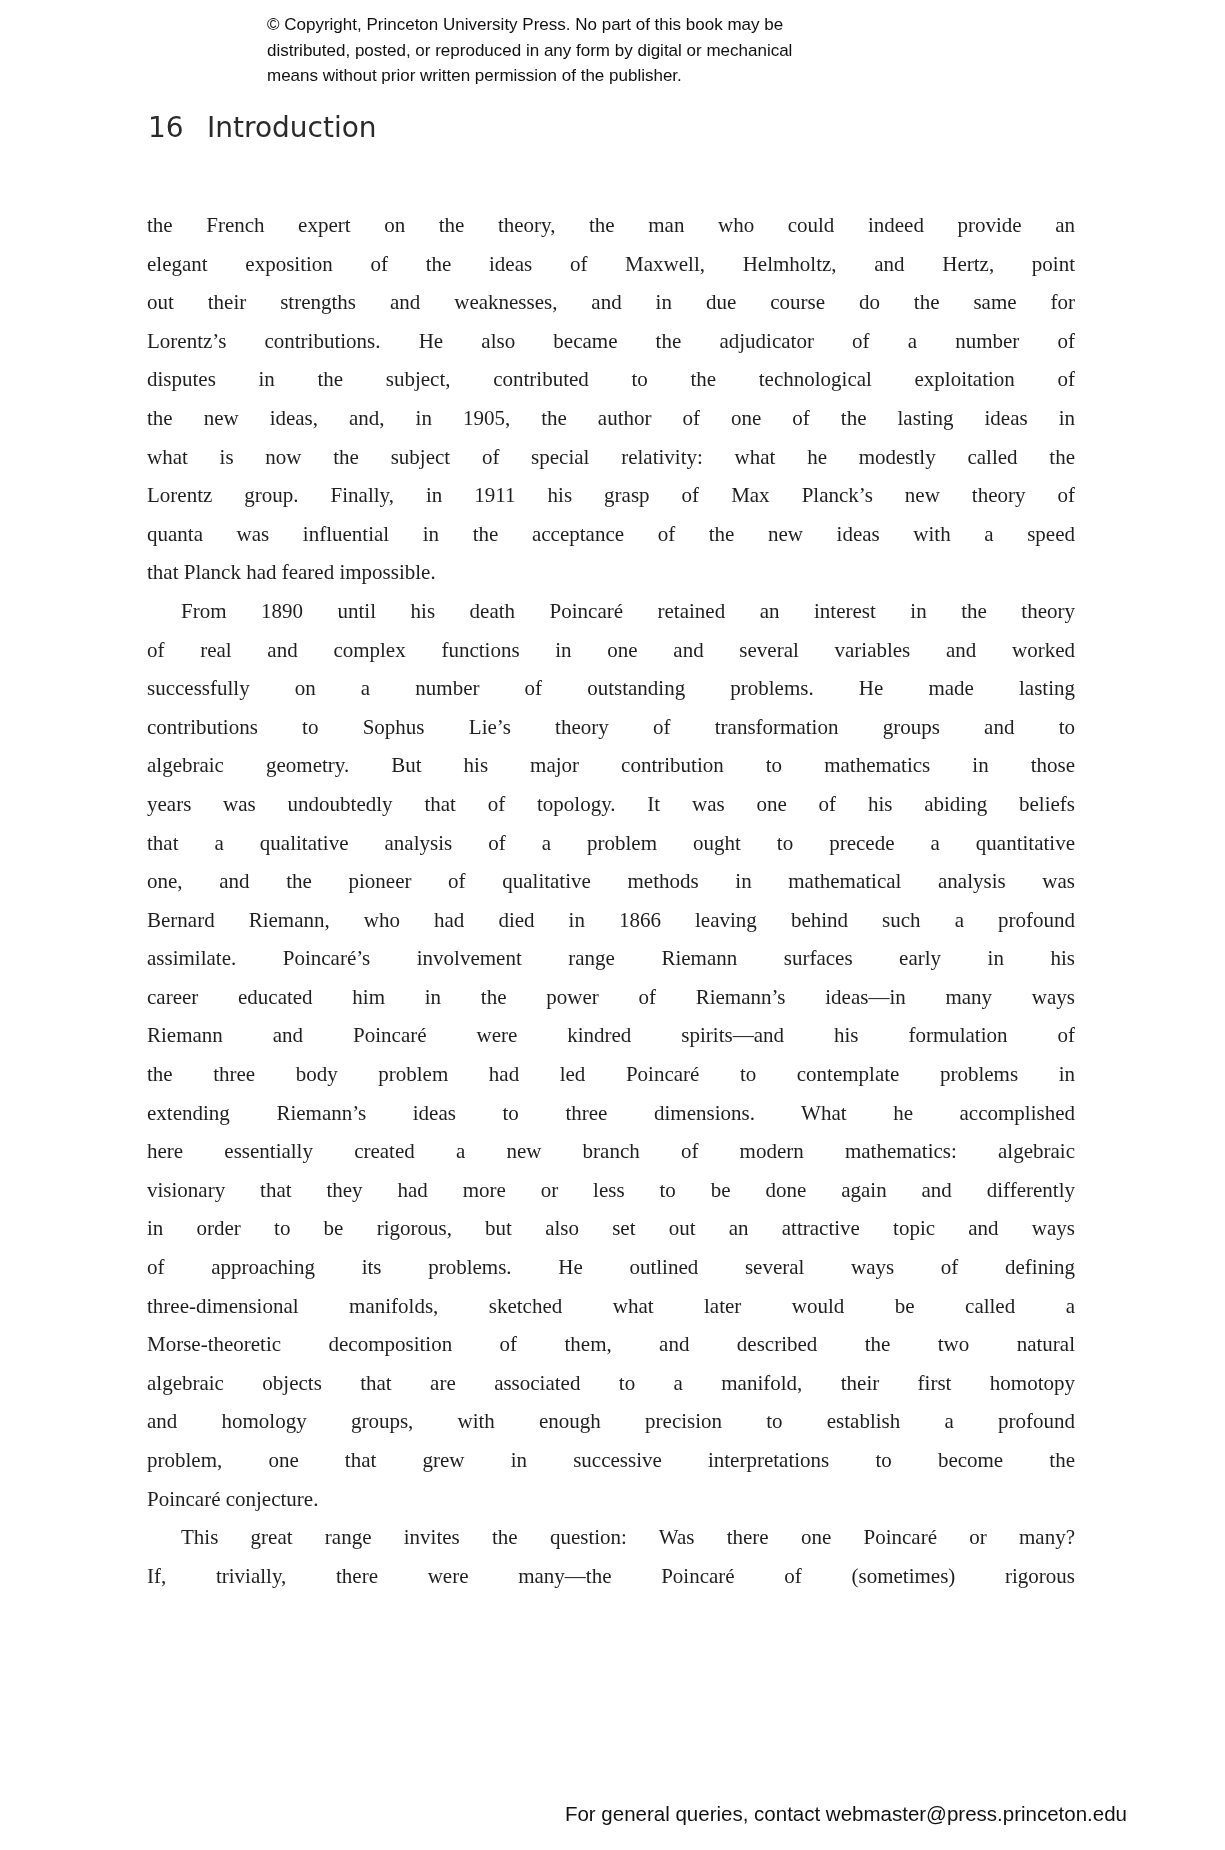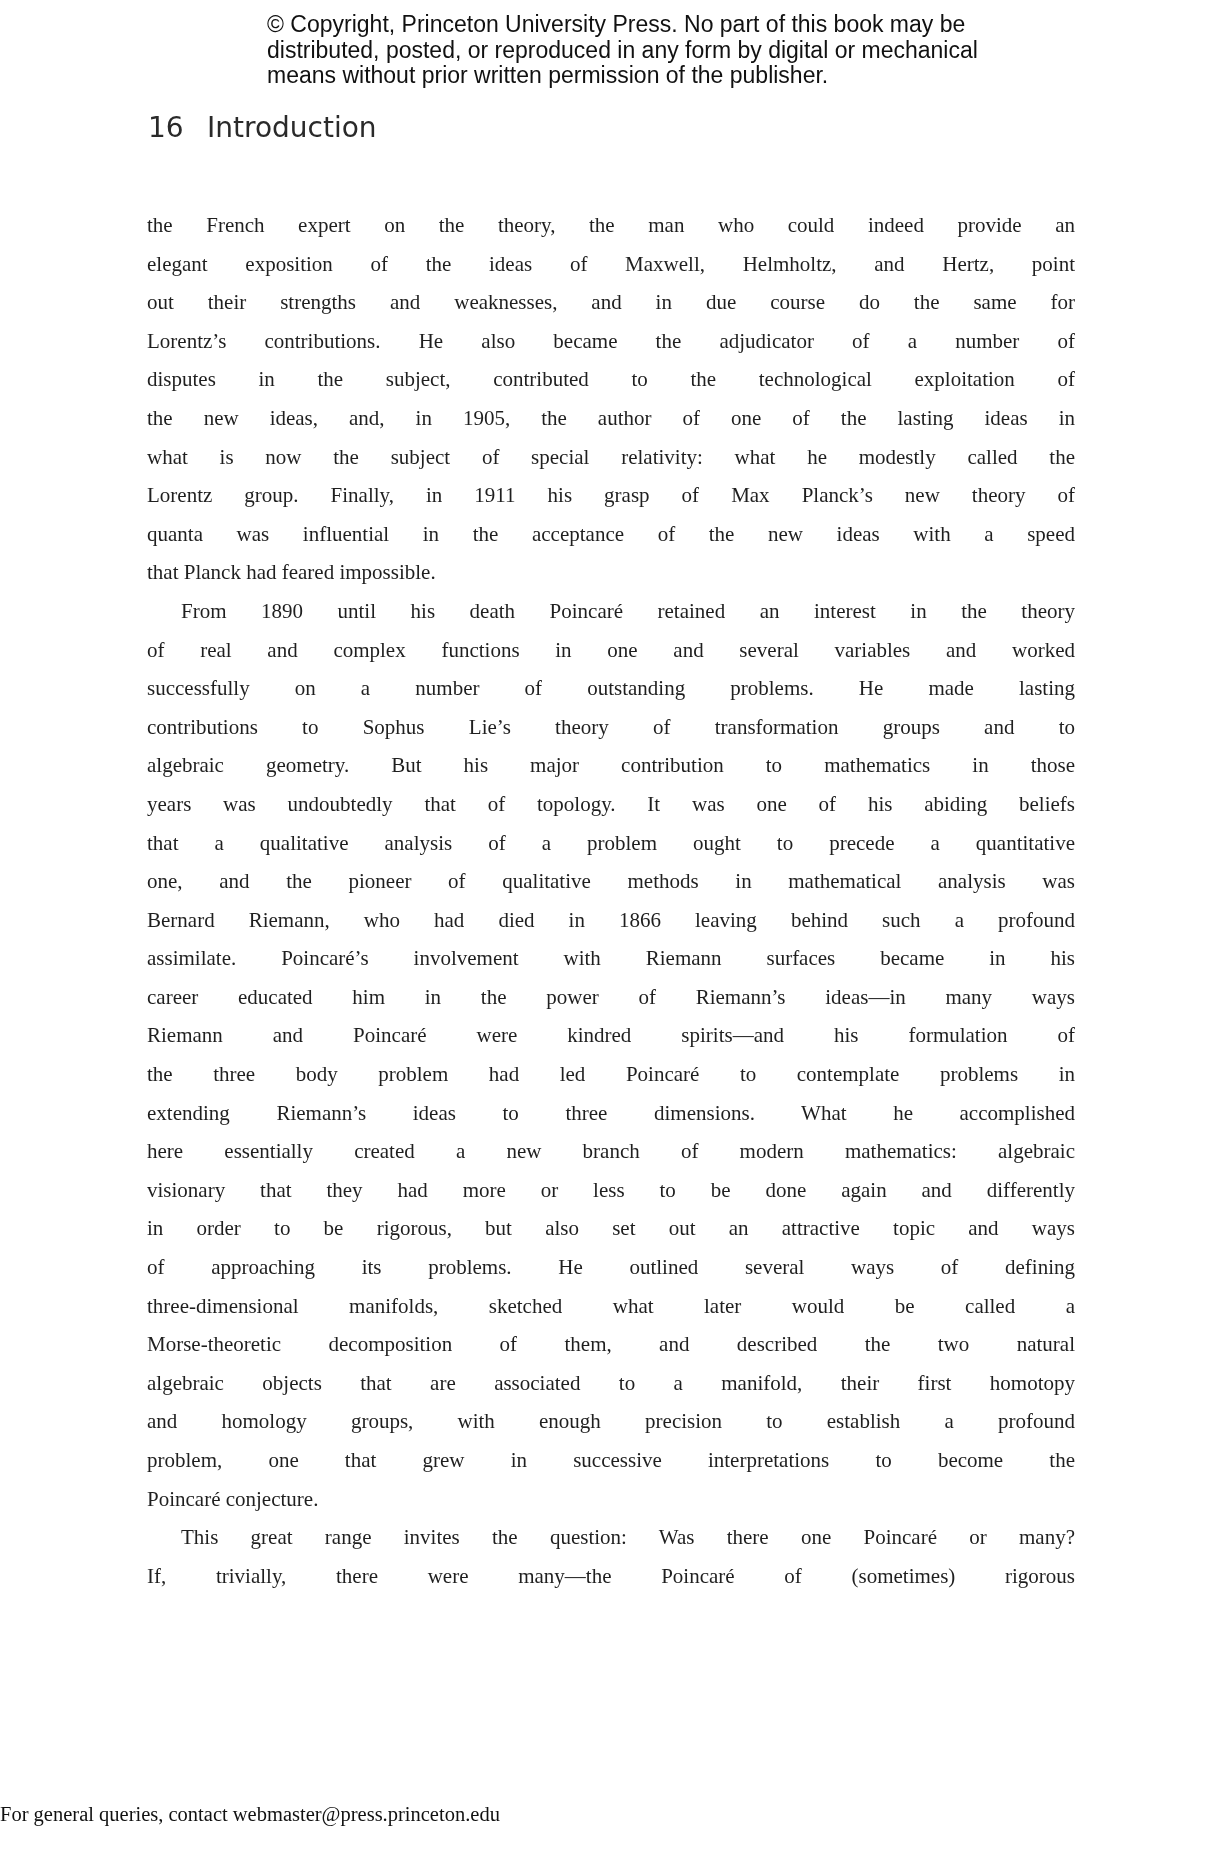--- a/index.html
+++ b/index.html
@@ -13,21 +13,21 @@
       position: relative;
       overflow: hidden;
       color: #1e1e1e;
     }
     .copyright {
       position: absolute;
       left: 267px;
       top: 12px;
       width: 720px;
       font-family: "Liberation Sans", sans-serif;
-      font-size: 23px;
+      font-size: 17px;
       line-height: 25.5px;
       color: #111111;
     }
     .copyright .cline {
       display: block;
       white-space: nowrap;
     }
     .running-head {
       position: absolute;
       left: 148px;
@@ -65,22 +65,22 @@
       text-align-last: left;
     }
     .line.indent {
       padding-left: 34px;
     }
     .footer {
       position: absolute;
       left: 0;
       top: 1800px;
       width: 1127px;
-      text-align: left;
-      font-family: Liberation Serif, serif;
+      text-align: right;
+      font-family: Liberation Sans, sans-serif;
       font-size: 20.5px;
       line-height: 28px;
       color: #111111;
     }
   </style>
 </head>
 <body>
 
 <div class="copyright">
   <span class="cline">© Copyright, Princeton University Press. No part of this book may be</span>
@@ -110,21 +110,21 @@
   <div>
     <span class="line indent">From 1890 until his death Poincaré retained an interest in the theory</span>
     <span class="line">of real and complex functions in one and several variables and worked</span>
     <span class="line">successfully on a number of outstanding problems. He made lasting</span>
     <span class="line">contributions to Sophus Lie’s theory of transformation groups and to</span>
     <span class="line">algebraic geometry. But his major contribution to mathematics in those</span>
     <span class="line">years was undoubtedly that of topology. It was one of his abiding beliefs</span>
     <span class="line">that a qualitative analysis of a problem ought to precede a quantitative</span>
     <span class="line">one, and the pioneer of qualitative methods in mathematical analysis was</span>
     <span class="line">Bernard Riemann, who had died in 1866 leaving behind such a profound</span>
-    <span class="line">assimilate. Poincaré’s involvement with Riemann surfaces became in his</span>
+    <span class="line">assimilate. Poincaré’s involvement range Riemann surfaces early in his</span>
     <span class="line">career educated him in the power of Riemann’s ideas—in many ways</span>
     <span class="line">Riemann and Poincaré were kindred spirits—and his formulation of</span>
     <span class="line">the three body problem had led Poincaré to contemplate problems in</span>
     <span class="line">extending Riemann’s ideas to three dimensions. What he accomplished</span>
     <span class="line">here essentially created a new branch of modern mathematics: algebraic</span>
     <span class="line">visionary that they had more or less to be done again and differently</span>
     <span class="line">in order to be rigorous, but also set out an attractive topic and ways</span>
     <span class="line">of approaching its problems. He outlined several ways of defining</span>
     <span class="line">three-dimensional manifolds, sketched what later would be called a</span>
     <span class="line">Morse-theoretic decomposition of them, and described the two natural</span>

